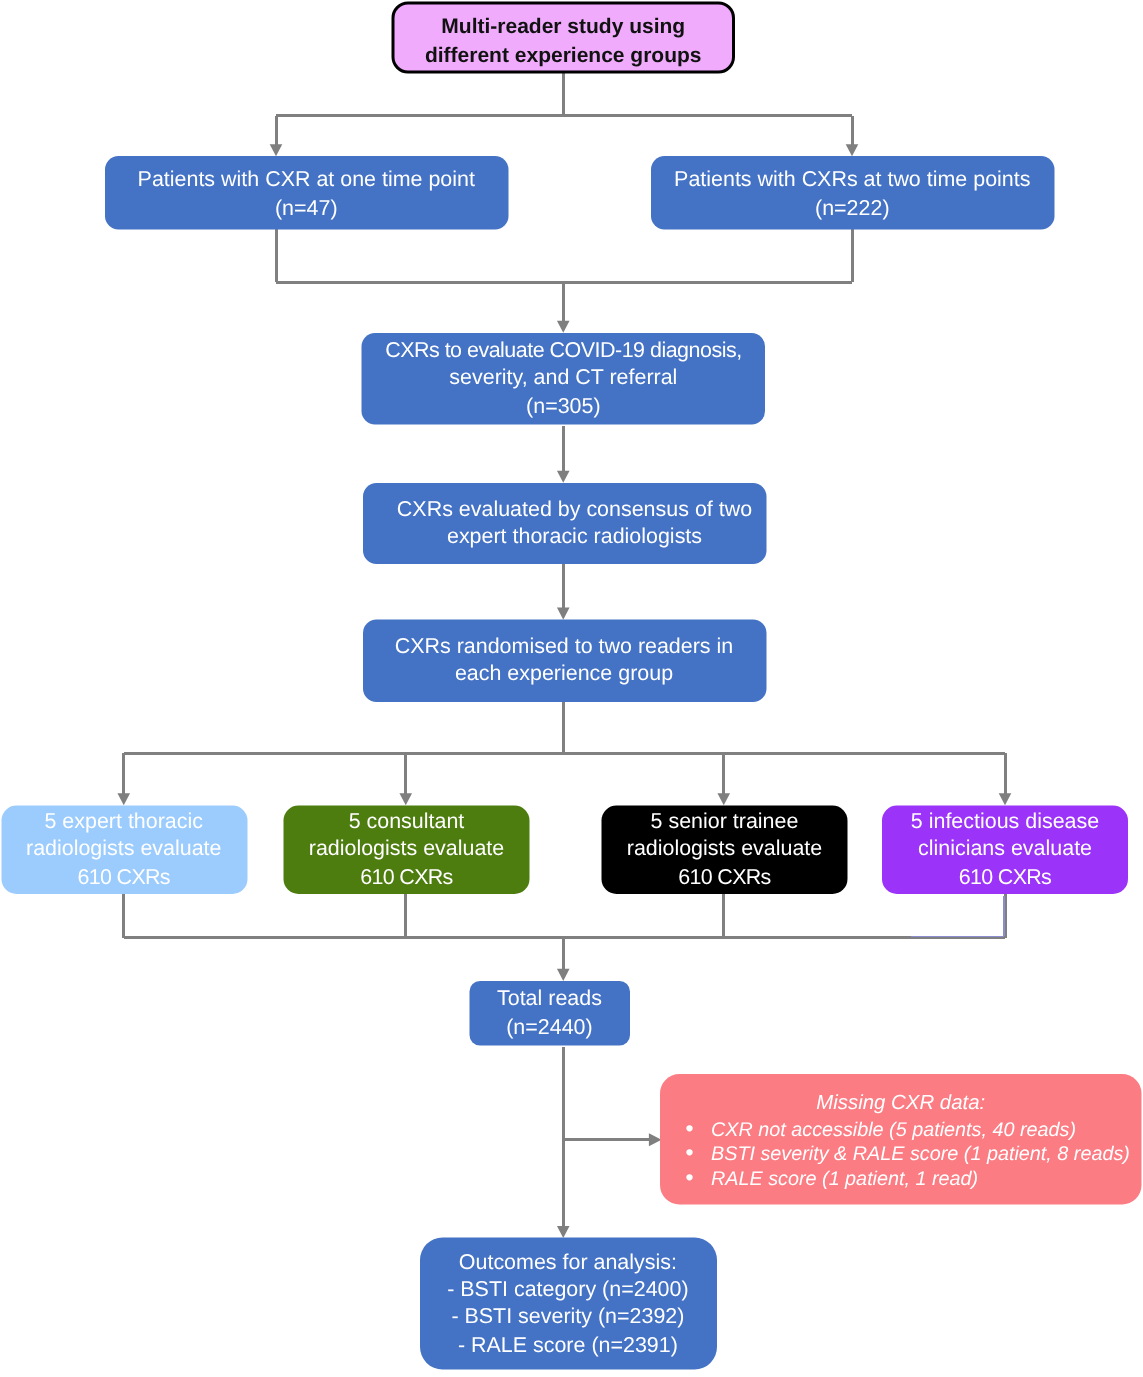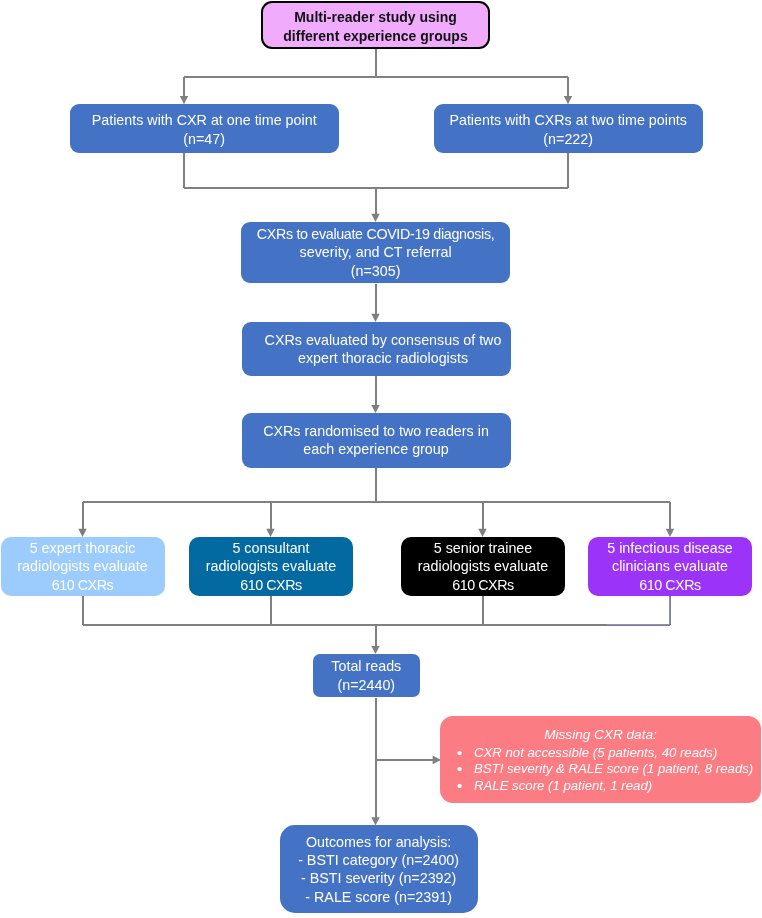--- a/index.html
+++ b/index.html
@@ -16,21 +16,21 @@
   .node .ln.tight2{letter-spacing:-0.45px;}
   .hdr{background:#f0abfc;color:#111;border:2.2px solid #000;border-radius:11px;
        font-weight:bold;font-size:14px;}
   .hdr .ln{line-height:19.2px;}
   .hdr .txt{transform:translateY(2px);}
   .blue{background:#4472C4;border-radius:9px;}
   .shift1 .txt{transform:translateY(1px);}
   .r7{border-radius:7px;}
   .r15{border-radius:15px;}
   .g1{background:#9BCCFD;border-radius:10px;}
-  .g2{background:#0369a1;border-radius:10px;text-align:center;}
+  .g2{background:#4d7c0f;border-radius:10px;text-align:center;}
   .g3{background:#000000;border-radius:10px;}
   .g4{background:#9B33F8;border-radius:10px;}
   .pink{background:#FC7C83;border-radius:13px;display:block;font-size:13.2px;font-style:italic;}
   .pink .head{display:block;text-align:center;line-height:17.5px;font-size:13.6px;margin-bottom:1.7px;}
   .pink ul{list-style:none;margin:0;padding:0;}
   .pink li{display:block;text-align:left;line-height:16.6px;white-space:nowrap;position:relative;}
   .pink li .bul{position:absolute;left:-17.2px;top:0;font-size:15.5px;line-height:16.6px;}
 </style>
 </head>
 <body>

